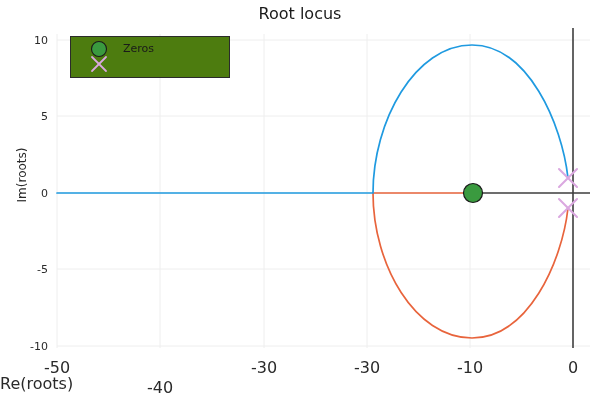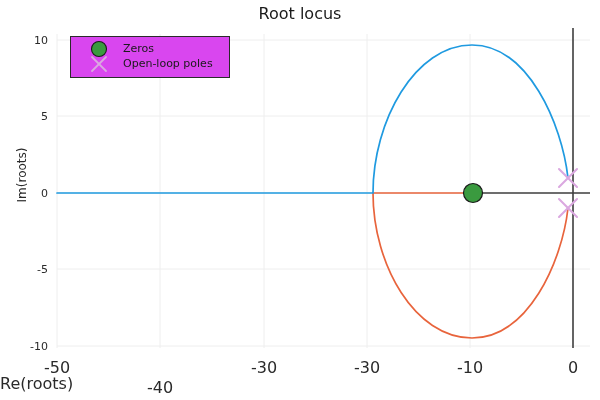--- a/index.html
+++ b/index.html
@@ -39,21 +39,21 @@
     font-size:11px;color:#2a2a2a;
     transform:translateY(-50%);
     text-align:right;
     white-space:nowrap;
   }
   svg.canvas{position:absolute;left:0;top:0;width:600px;height:400px;}
   .legend-box{
     position:absolute;
     left:70px;top:36px;
     width:160px;height:42px;
-    background:#d946ef;
+    background:#4d7c0f;
     border:1.3px solid #2b2b2b;
     box-sizing:border-box;
   }
   .legend-label{position:absolute;left:52px;font-size:11px;color:#1a1a1a;}
 </style>
 </head>
 <body>
 
 <div id="root">
 
@@ -120,16 +120,15 @@
 
   <div class="legend-box">
     <svg width="158" height="40" viewBox="0 0 158 40" style="position:absolute;left:0;top:0;">
       <circle cx="28" cy="12" r="7.5" fill="#3a9a3f" stroke="#1a1a1a" stroke-width="1.1"></circle>
       <g stroke="#dba8e0" stroke-width="1.8" stroke-linecap="round">
         <line x1="21" y1="20" x2="35" y2="34"></line>
         <line x1="35" y1="20" x2="21" y2="34"></line>
       </g>
     </svg>
     <div class="legend-label" style="top:5px;">Zeros</div>
-    <div class="legend-label" style="top:20px;">Open-loop poles</div>
   </div>
 
 </div>
 
 </body></html>

